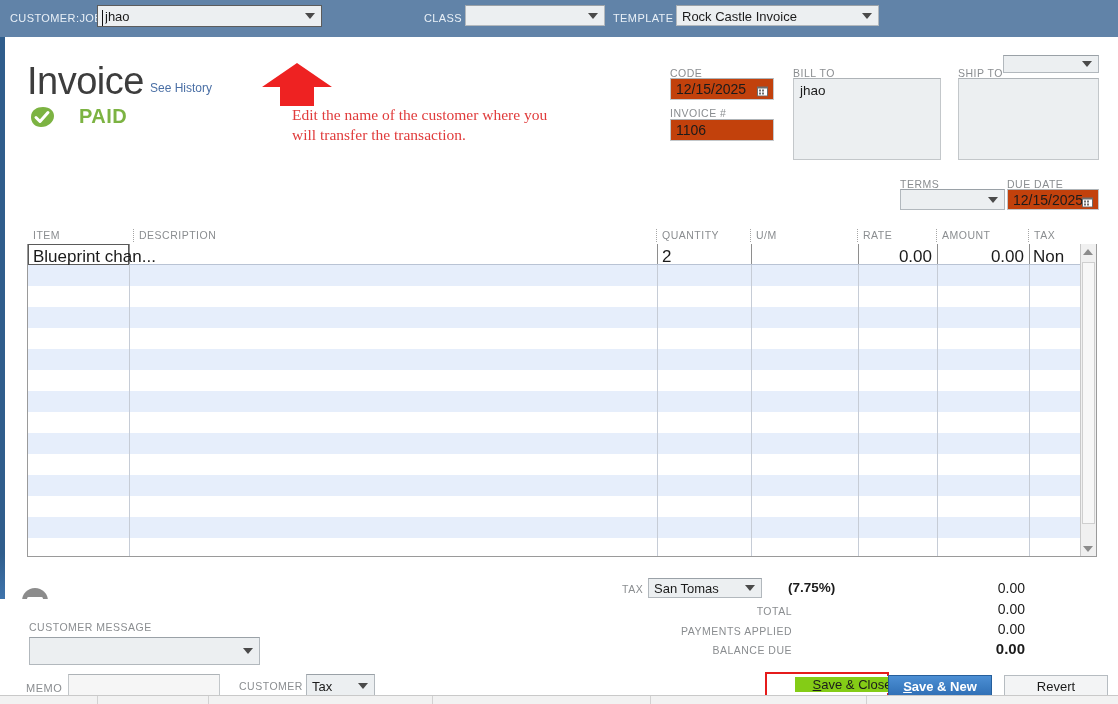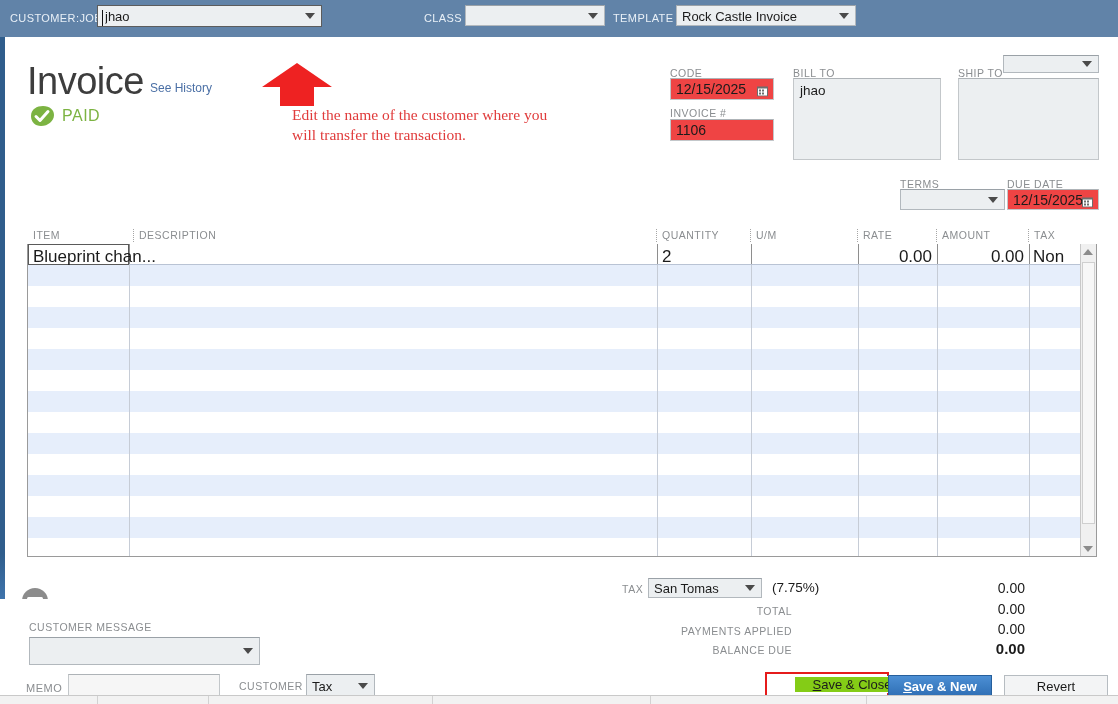--- a/index.html
+++ b/index.html
@@ -64,38 +64,38 @@
   .see-history{
     position:absolute;left:143px;top:44px;font-size:12px;color:#4a6fa5;
     cursor:pointer;
   }
   .paid-wrap{position:absolute;left:22px;top:68px;display:flex;align-items:center;}
   .paid-badge{
     width:26px;height:22px;position:relative;
   }
   .paid-badge svg{display:block;}
   .paid-text{
-    margin-left:7px;font-size:16px;color:#7cb342;font-weight:normal;letter-spacing:.5px;
+    margin-left:24px;font-size:20px;color:#7cb342;font-weight:bold;letter-spacing:.5px;
   }
 
   
   .anno-arrow{position:absolute;left:253px;top:26px;width:74px;height:43px;}
   .anno-text{
     position:absolute;left:285px;top:68px;width:270px;
     font-family:"Liberation Serif", serif;
     font-size:15.5px;line-height:19.5px;color:#e03b3b;
   }
 
   
   .fieldlabel{
     position:absolute;font-size:10.5px;color:#8a8d90;letter-spacing:.5px;
     font-family:"Liberation Sans", sans-serif;white-space:nowrap;
   }
   .txtbox{
-    position:absolute;background:#ef4444;border:1px solid #c3c7ca;
+    position:absolute;background:#c2410c;border:1px solid #c3c7ca;
     border-top-color:#aeb3b7;box-sizing:border-box;font-size:14px;color:#1b1b1b;
   }
   .txtbox .tval{position:absolute;left:5px;top:50%;transform:translateY(-50%);}
   .cal-ico{
     position:absolute;right:5px;top:50%;transform:translateY(-50%);
     width:11px;height:11px;
   }
   .bigbox{
     position:absolute;background:#eceff1;border:1px solid #c3c7ca;
     border-top-color:#aeb3b7;box-sizing:border-box;
@@ -211,21 +211,21 @@
         <span class="carrow"></span>
       </div>
 
       <span class="hdr-label" style="left:424px;top:12px;"><span>CLASS</span></span>
       <div class="combo" style="left:465px;top:5px;width:140px;height:21px;">
         <span class="cval"></span>
         <span class="carrow"></span>
       </div>
 
       <span class="hdr-label" style="left:613px;top:12px;"><span>TEMPLATE</span></span>
-      <div class="combo" style="left:676px;top:5px;width:180px;height:21px;">
+      <div class="combo" style="left:676px;top:5px;width:203px;height:21px;">
         <span class="cval">Rock Castle Invoice</span>
         <span class="carrow"></span>
       </div>
     </div>
   </div>
 
   <div class="left-strip"></div>
   <div class="left-strip-2"></div>
 
   <div class="formbody">
@@ -492,21 +492,21 @@
     <div class="combo" style="left:306px;top:75px;width:69px;height:23px;">
       <span class="cval">Tax</span>
       <span class="carrow"></span>
     </div>
 
     <span class="fieldlabel" style="left:622px;top:-16px;">TAX</span>
     <div class="combo" style="left:648px;top:-21px;width:114px;height:20px;">
       <span class="cval">San Tomas</span>
       <span class="carrow"></span>
     </div>
-    <span class="taxpct" style="left:772px;top:-19px;">(7.75%)</span>
+    <span class="taxpct" style="left:788px;top:-19px;font-weight:bold;">(7.75%)</span>
     <span class="totval" style="left:965px;top:-19px;">0.00</span>
 
     <span class="totlabel" style="left:660px;top:6px;width:132px;">TOTAL</span>
     <span class="totval" style="left:965px;top:2px;">0.00</span>
 
     <span class="totlabel" style="left:600px;top:26px;width:192px;">PAYMENTS APPLIED</span>
     <span class="totval" style="left:965px;top:22px;">0.00</span>
 
     <span class="totlabel" style="left:640px;top:45px;width:152px;">BALANCE DUE</span>
     <span class="totval bold" style="left:965px;top:41px;">0.00</span>

